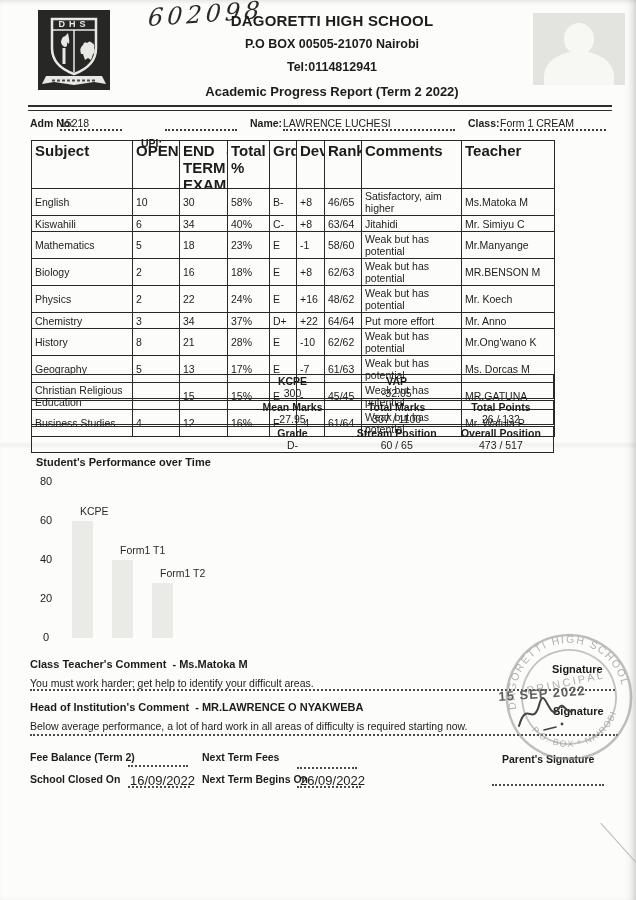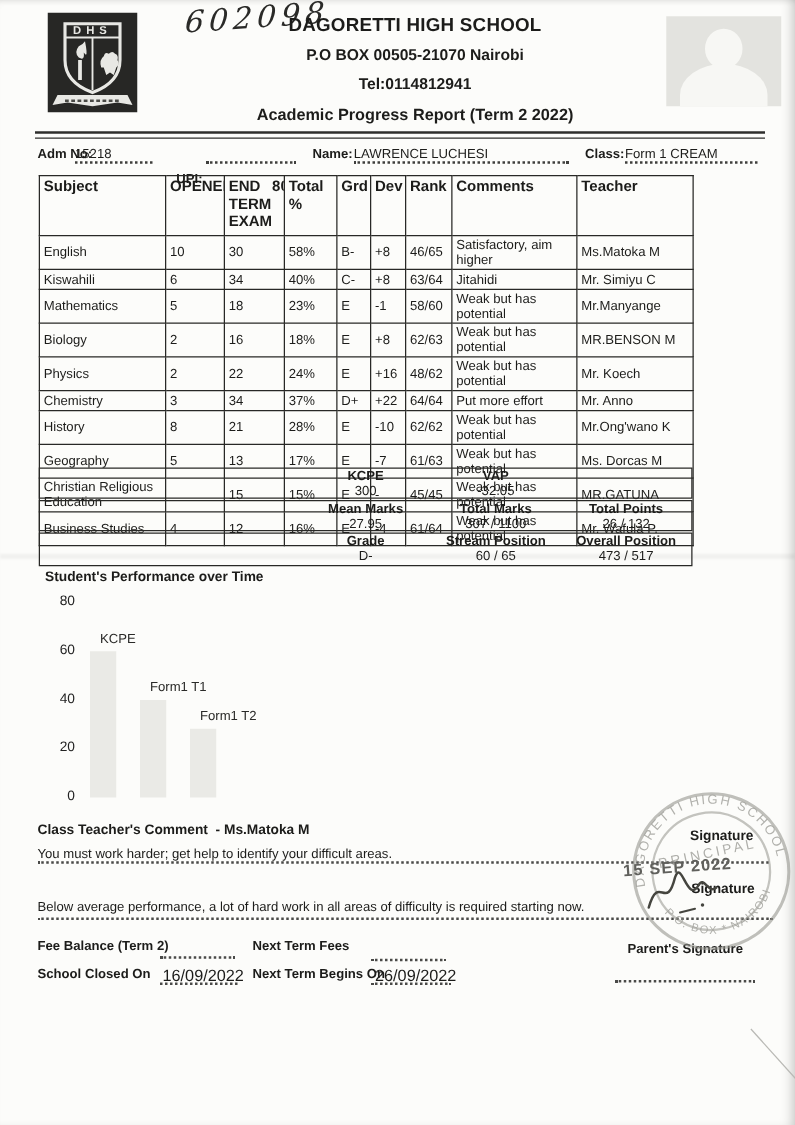--- a/index.html
+++ b/index.html
@@ -23,32 +23,32 @@
   .photo{position:absolute;left:533px;top:13px;width:92px;height:72px;background:#e3e3df;overflow:hidden;}
   .ph-head{position:absolute;left:31px;top:10px;width:30px;height:32px;border-radius:50%;background:#f7f7f4;}
   .ph-body{position:absolute;left:11px;top:38px;width:70px;height:50px;border-radius:50% 50% 0 0;background:#f7f7f4;}
   .double-rule{position:absolute;left:28px;top:105px;width:584px;height:3px;
       border-top:2.5px solid #2e2e2c;border-bottom:1.5px solid #2e2e2c;}
   
   .stu{position:absolute;top:117px;font-size:10.5px;}
   
   table.marks{position:absolute;left:31px;top:140px;width:524px;border-collapse:collapse;table-layout:fixed;}
   .marks th,.marks td{border:1.5px solid #282826;padding:1px 3px;color:#1c1c1a;overflow:hidden;}
-  .marks th{text-align:left;vertical-align:top;font-weight:bold;font-size:12px;}
+  .marks th{text-align:left;vertical-align:top;font-weight:bold;font-size:15px;}
   .marks td{font-size:10.5px;height:13px;line-height:12px;}
   .hdr2{display:flex;justify-content:space-between;height:44px;}
   
   .sumbox{position:absolute;left:31px;width:521px;border:1.5px solid #282826;}
   .sumcol{position:absolute;transform:translateX(-50%);text-align:center;font-size:10.5px;
           line-height:11.5px;width:130px;top:1px;}
   .sumcol .lab{font-weight:bold;}
   
   .chart-title{position:absolute;left:36px;top:456px;font-size:11px;font-weight:bold;}
   .chart{position:absolute;left:28px;top:470px;width:580px;height:178px;}
-  .ytick{position:absolute;width:28px;text-align:right;font-size:11px;color:#222;}
+  .ytick{position:absolute;width:28px;text-align:center;font-size:11px;color:#222;}
   .cbar{position:absolute;width:21px;background:#eaeae6;}
   .clabel{position:absolute;font-size:10.5px;color:#2a2a28;white-space:nowrap;}
   
   .cmt-label{position:absolute;font-size:11px;font-weight:bold;}
   .cmt-text{position:absolute;font-size:10.5px;}
   .ft-label{position:absolute;font-size:10.5px;font-weight:bold;}
   .ft-val{position:absolute;font-size:13px;}
   .sig-label{position:absolute;font-size:11px;font-weight:bold;z-index:6;}
   
   .stamp{position:absolute;left:494px;top:622px;width:150px;height:150px;
@@ -311,20 +311,23 @@
       <div class="cbar" style="left: 124px; top: 113.4px; height: 54.6px; background: rgb(234, 234, 230);"></div>
       <div class="clabel" style="left: 132px; top: 97.4px;">Form1 T2</div>
     </div>
 
   <div class="cmt-label" style="left:30px;top:658px;">
     <span>Class Teacher's Comment</span>&nbsp; <span>- Ms.Matoka M</span>
   </div>
   <div class="cmt-text" style="left:30px;top:677px;">You must work harder; get help to identify your difficult areas.</div>
   <div class="dotline" style="left:30px;top:689px;width:585px;"></div>
 
+  <div class="cmt-label" style="left:30px;top:701px;">
+    <span>Head of Institution's Comment</span>&nbsp; <span>- MR.LAWRENCE O NYAKWEBA</span>
+  </div>
   <div class="cmt-text" style="left:30px;top:720px;">Below average performance, a lot of hard work in all areas of difficulty is required starting now.</div>
   <div class="dotline" style="left:30px;top:734px;width:588px;"></div>
 
   <div class="ft-label" style="left:30px;top:751px;">Fee Balance (Term 2)</div>
   <div class="dotline" style="left:128px;top:765px;width:60px;"></div>
   <div class="ft-label" style="left:202px;top:751px;">Next Term Fees</div>
   <div class="dotline" style="left:297px;top:767px;width:60px;"></div>
   <div class="ft-label" style="left:502px;top:753px;">Parent's Signature</div>
   <div class="dotline" style="left:492px;top:784px;width:112px;"></div>
 

